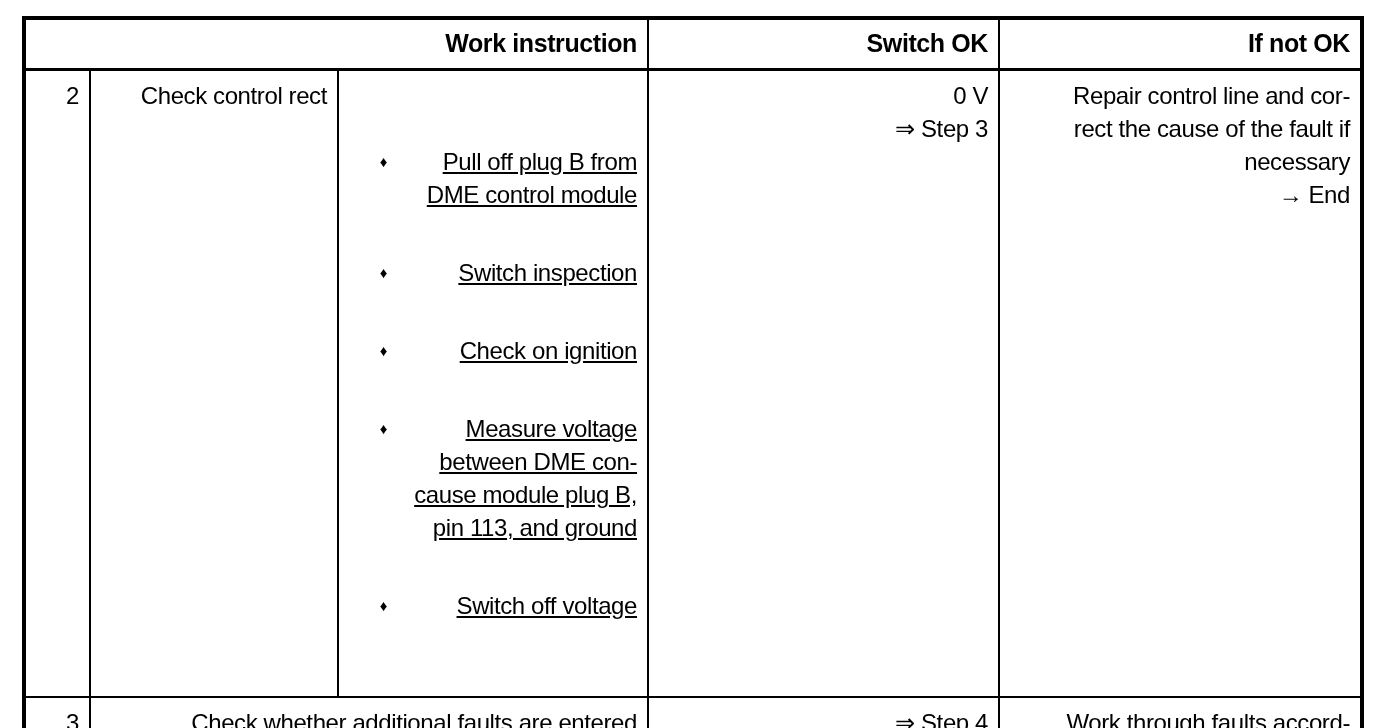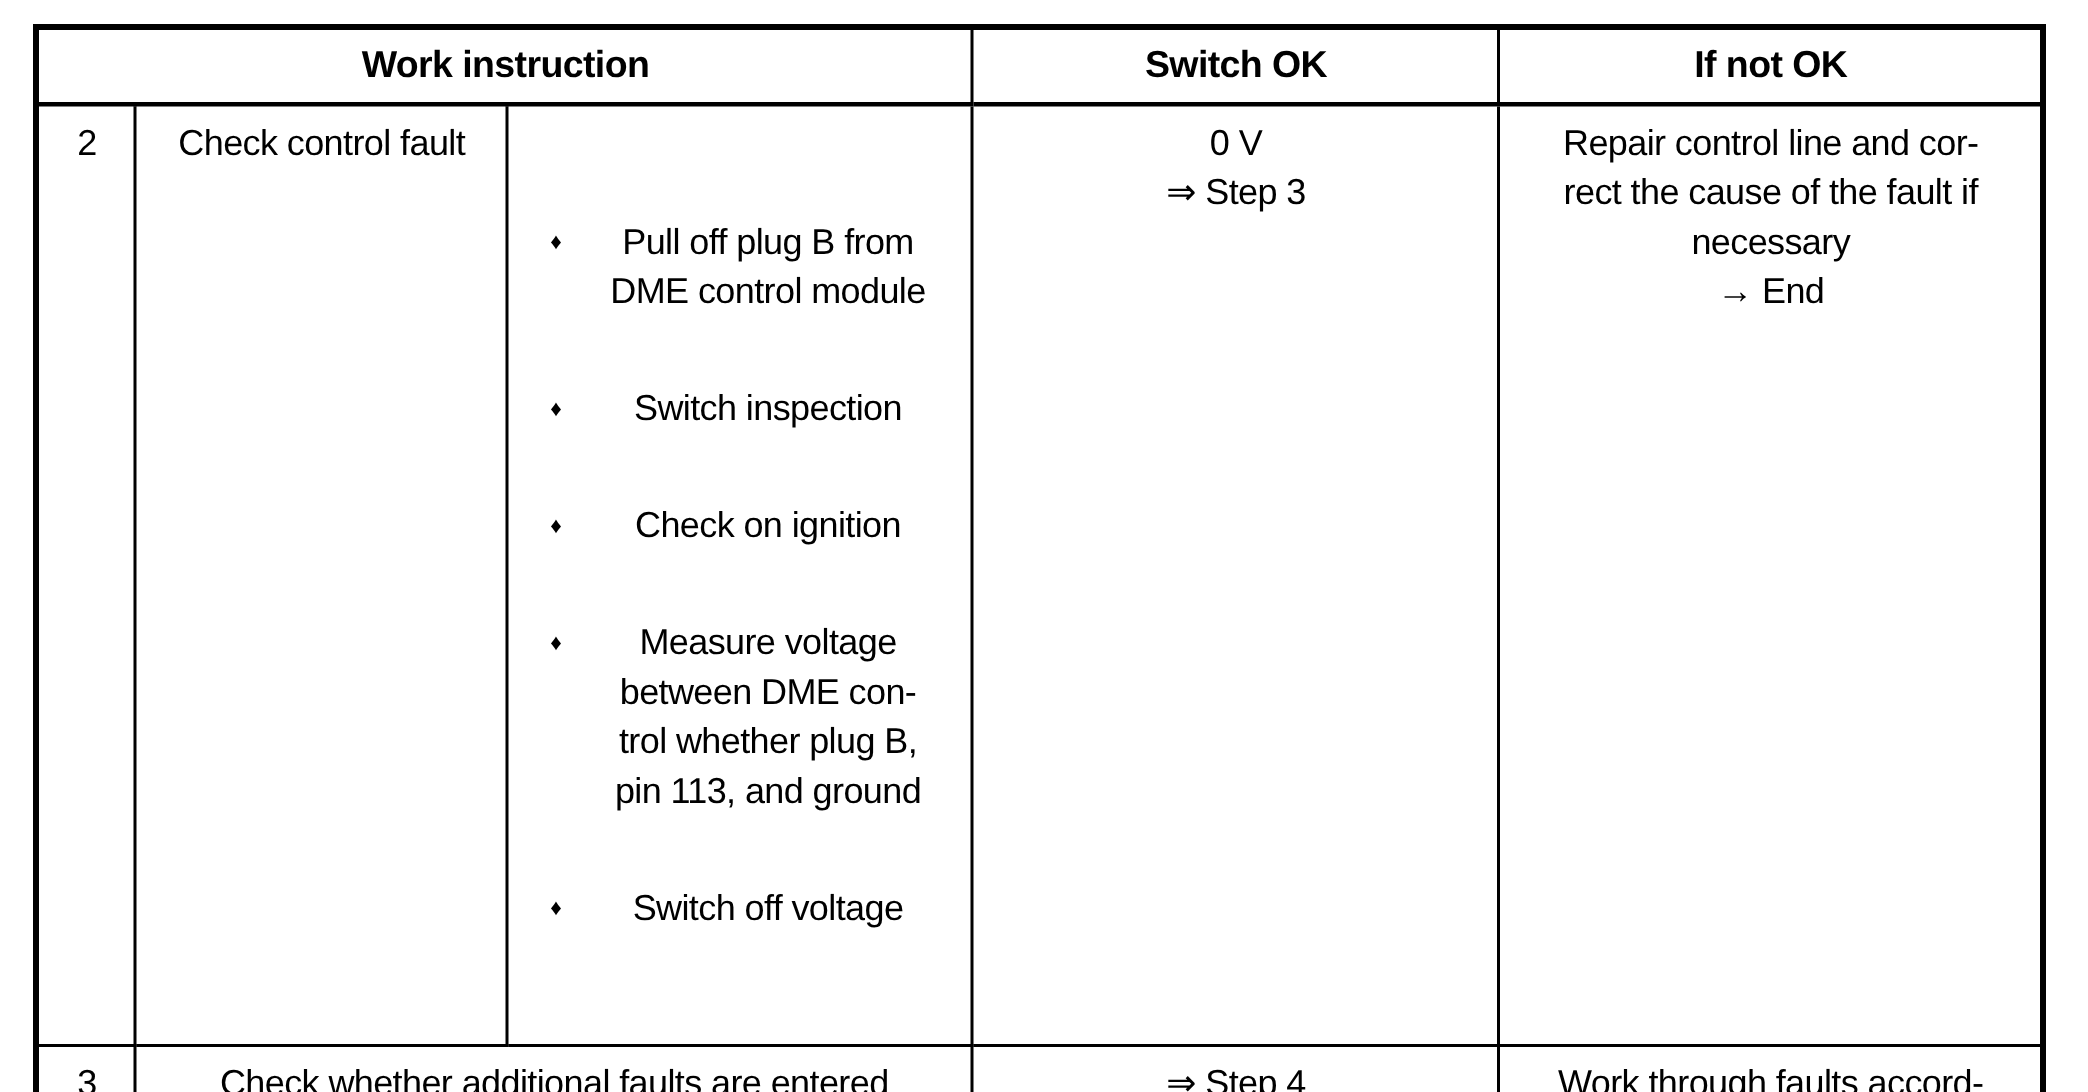--- a/index.html
+++ b/index.html
@@ -13,21 +13,21 @@
     position: absolute;
     left: 22px; top: 16px;
     width: 1338px;
     border-collapse: collapse;
     table-layout: fixed;
     border: 4px solid #000;
   }
   .doc-table th, .doc-table td {
     border: 2px solid #000;
     vertical-align: top;
-    text-align: center;
+    text-align: right;
     font-size: 24px;
     line-height: 33px;
     letter-spacing: -0.4px;
     padding: 8px 10px 8px 11px;
     white-space: pre-line;
     overflow: hidden;
   }
   .doc-table thead th {
     font-size: 25px;
     font-weight: bold;
@@ -51,20 +51,21 @@
   ul.bullet-list li:last-child { margin-bottom: 0; }
   .bullet-marker {
     flex: 0 0 37px;
     font-size: 15px;
     line-height: 33px;
     padding-left: 4px;
   }
   .bullet-text {
     flex: 1 1 auto;
     white-space: pre-line;
+    text-decoration: underline;
   }
 </style>
 </head>
 <body>
 
 <table class="doc-table">
   <colgroup>
     <col style="width:66px">
     <col style="width:248px">
     <col style="width:310px">
@@ -74,41 +75,41 @@
   <thead>
     <tr class="header-row">
       <th colspan="3">Work instruction</th>
       <th>Switch OK</th>
       <th>If not OK</th>
     </tr>
   </thead>
   <tbody>
     <tr class="row-step2">
       <td class="step-cell">2</td>
-      <td>Check control fault</td>
+      <td>Check control rect</td>
       <td>
         <ul class="bullet-list">
           <li>
             <span class="bullet-marker">♦</span>
             <span class="bullet-text">Pull off plug B from
 DME control module</span>
           </li>
           <li>
             <span class="bullet-marker">♦</span>
             <span class="bullet-text">Switch inspection</span>
           </li>
           <li>
             <span class="bullet-marker">♦</span>
             <span class="bullet-text">Check on ignition</span>
           </li>
           <li>
             <span class="bullet-marker">♦</span>
             <span class="bullet-text">Measure voltage
 between DME con-
-trol whether plug B,
+cause module plug B,
 pin 113, and ground</span>
           </li>
           <li>
             <span class="bullet-marker">♦</span>
             <span class="bullet-text">Switch off voltage</span>
           </li>
         </ul>
       </td>
       <td>0 V
 ⇒ Step 3</td>

